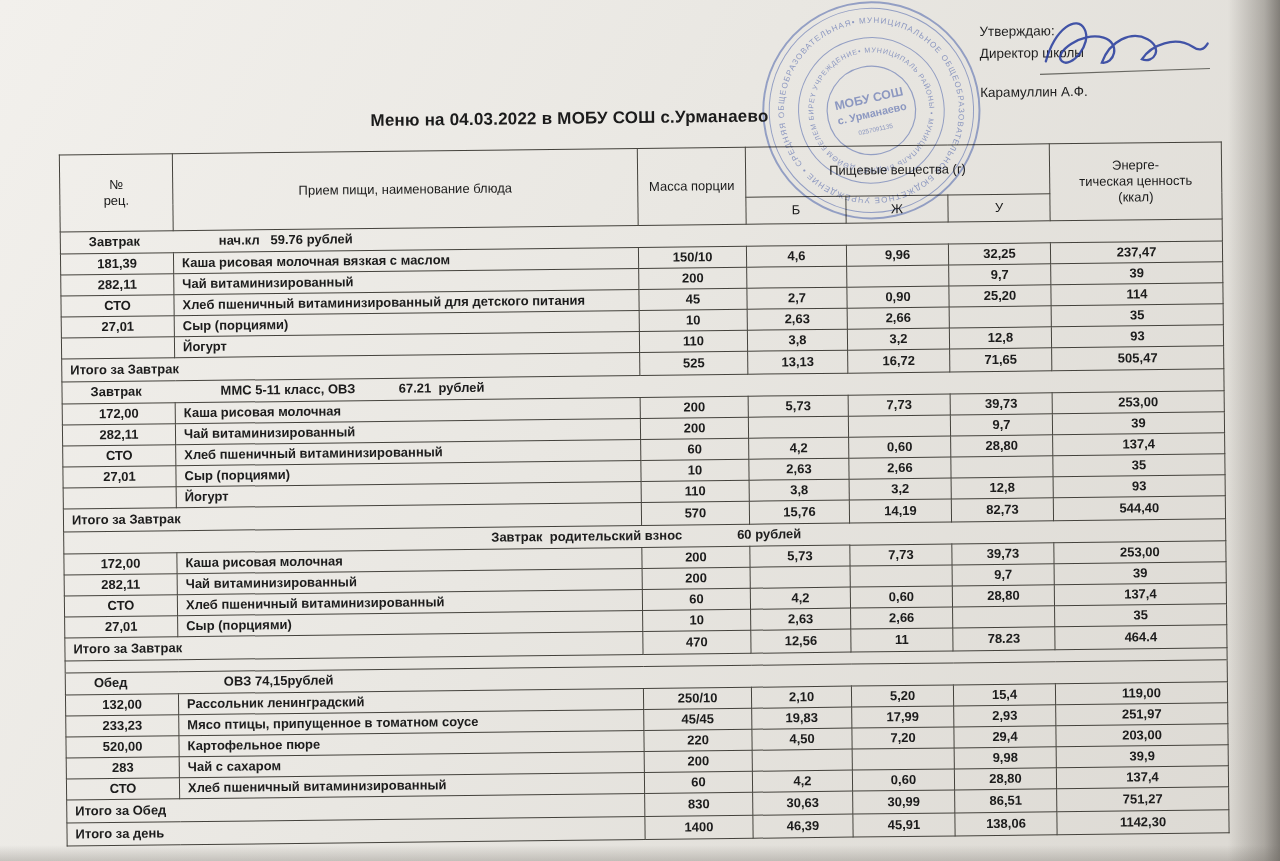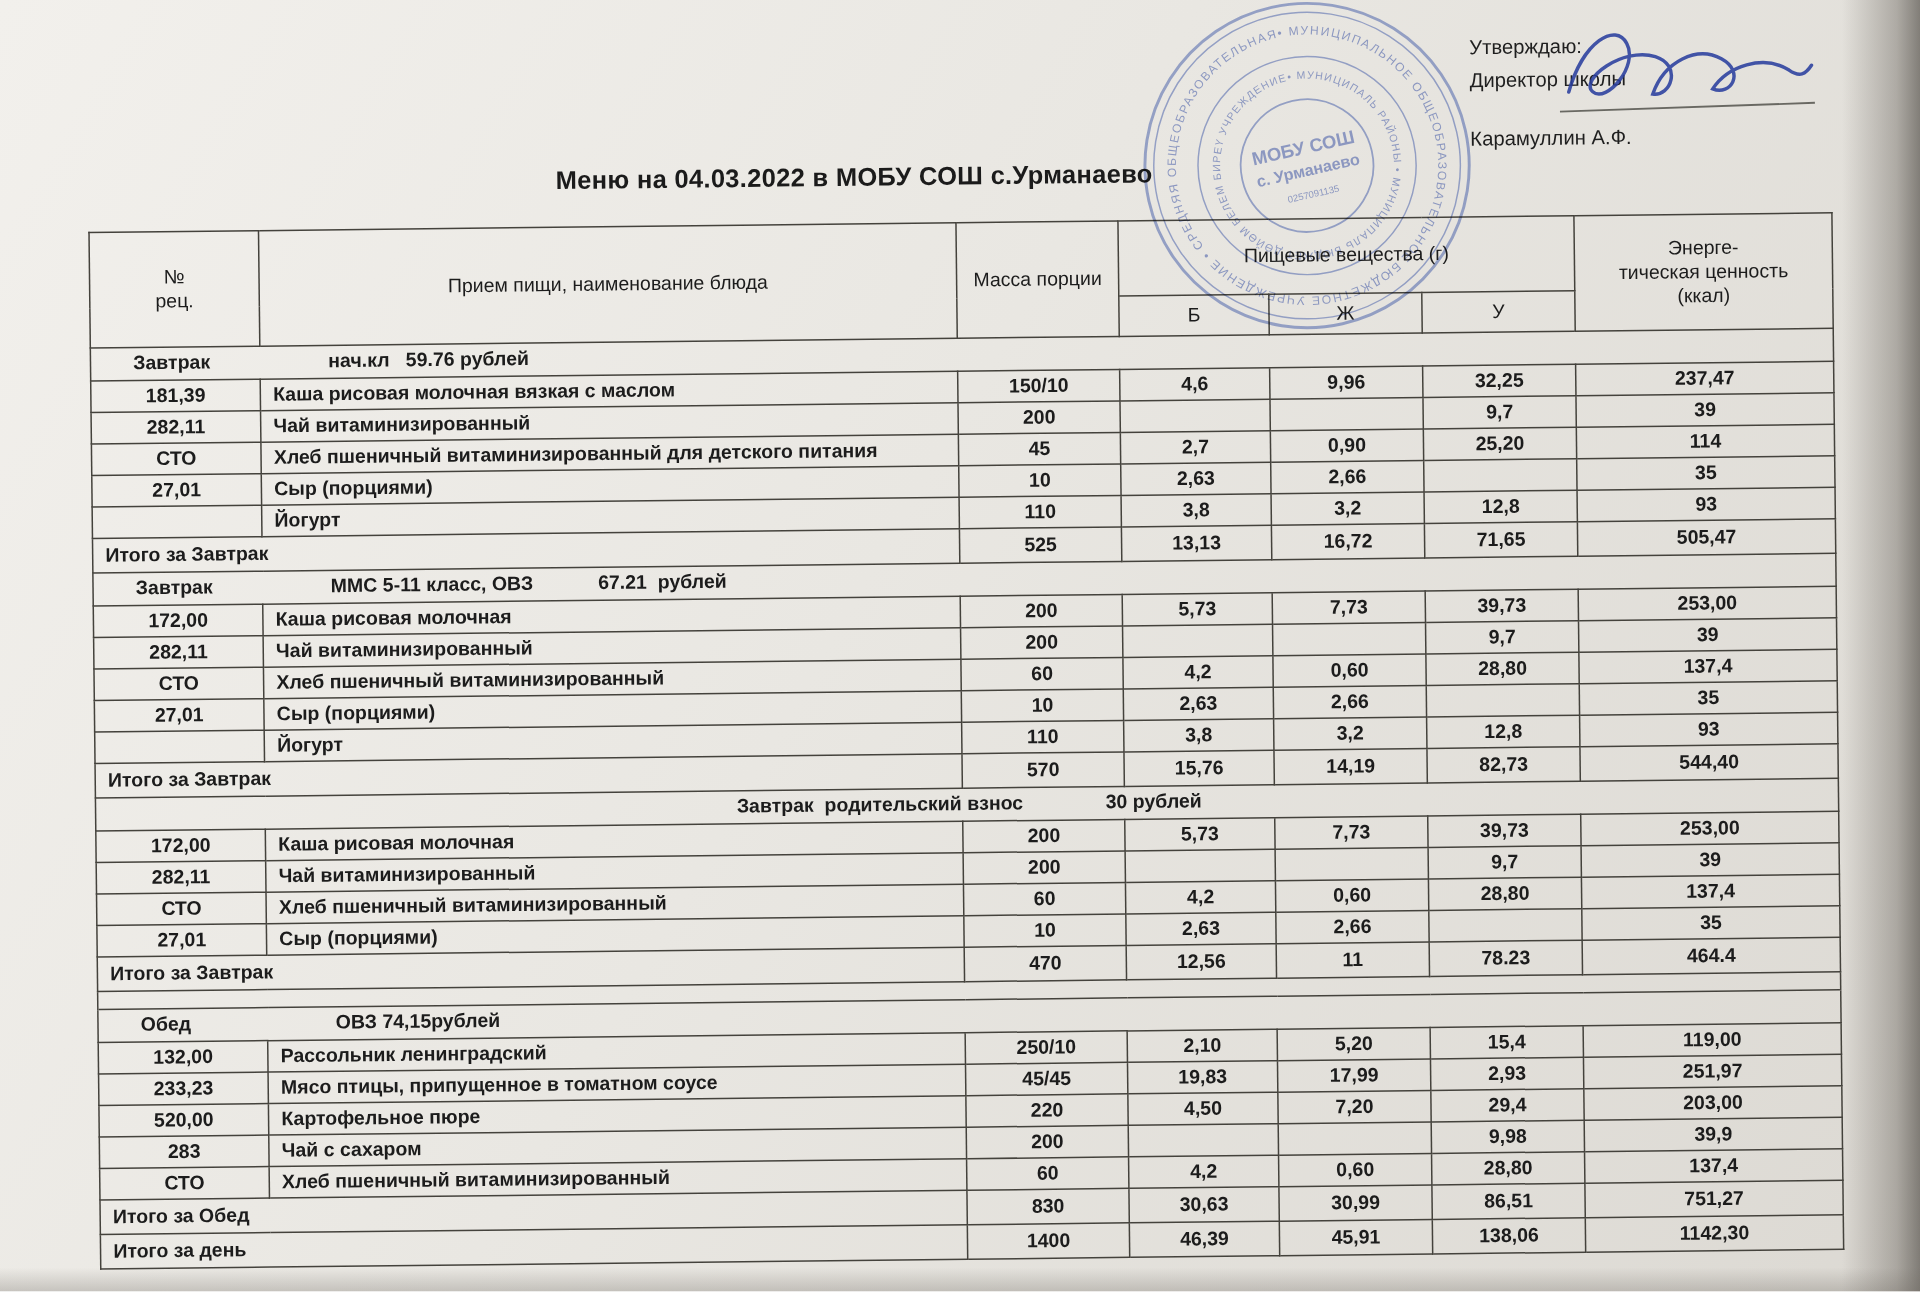--- a/index.html
+++ b/index.html
@@ -237,21 +237,21 @@
           </tr>
           <tr class="total-row">
             <td class="left total-label" colspan="2">Итого за Завтрак</td>
             <td class="center">570</td>
             <td class="center">15,76</td>
             <td class="center">14,19</td>
             <td class="center">82,73</td>
             <td class="center">544,40</td>
           </tr>
           <tr class="section-row centered">
-            <td class="left" colspan="7"><span class="section-title">Завтрак  родительский взнос</span><span class="section-subtitle">30 рублей</span></td>
+            <td class="left" colspan="7"><span class="section-title">Завтрак  родительский взнос</span><span class="section-subtitle">60 рублей</span></td>
           </tr>
           <tr class="data-row">
             <td class="center">172,00</td>
             <td class="left">Каша рисовая молочная</td>
             <td class="center">200</td>
             <td class="center">5,73</td>
             <td class="center">7,73</td>
             <td class="center">39,73</td>
             <td class="center">253,00</td>
           </tr>

